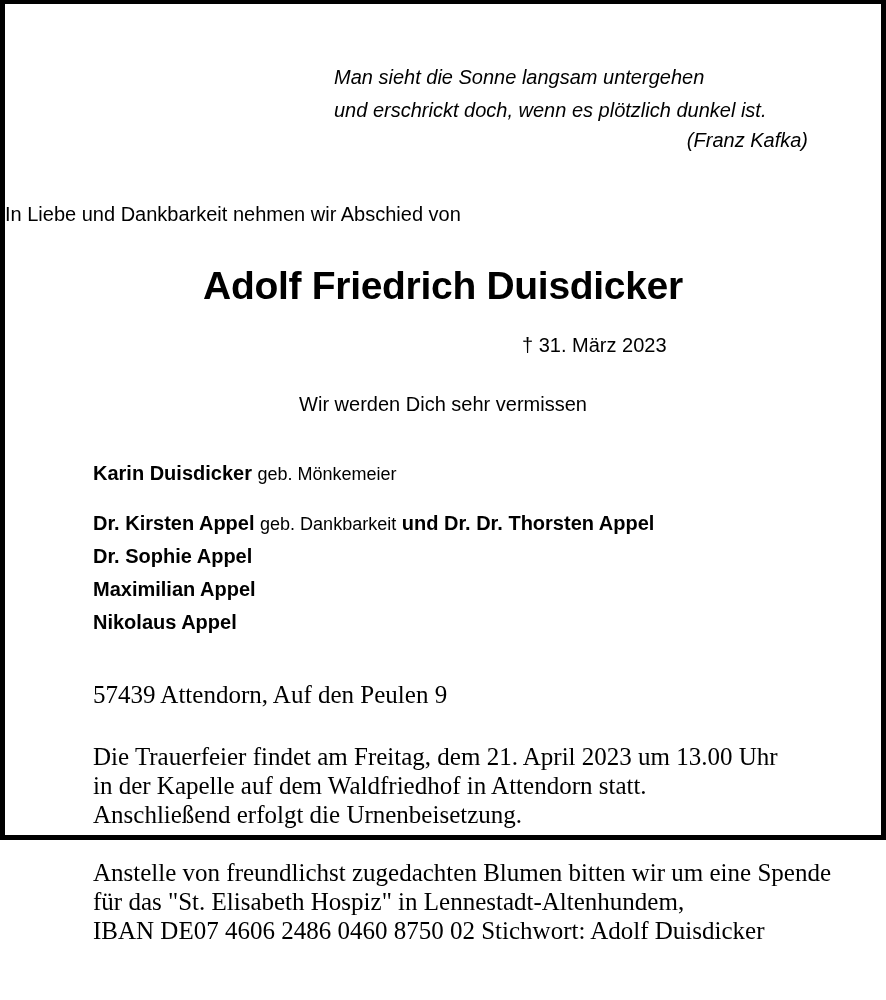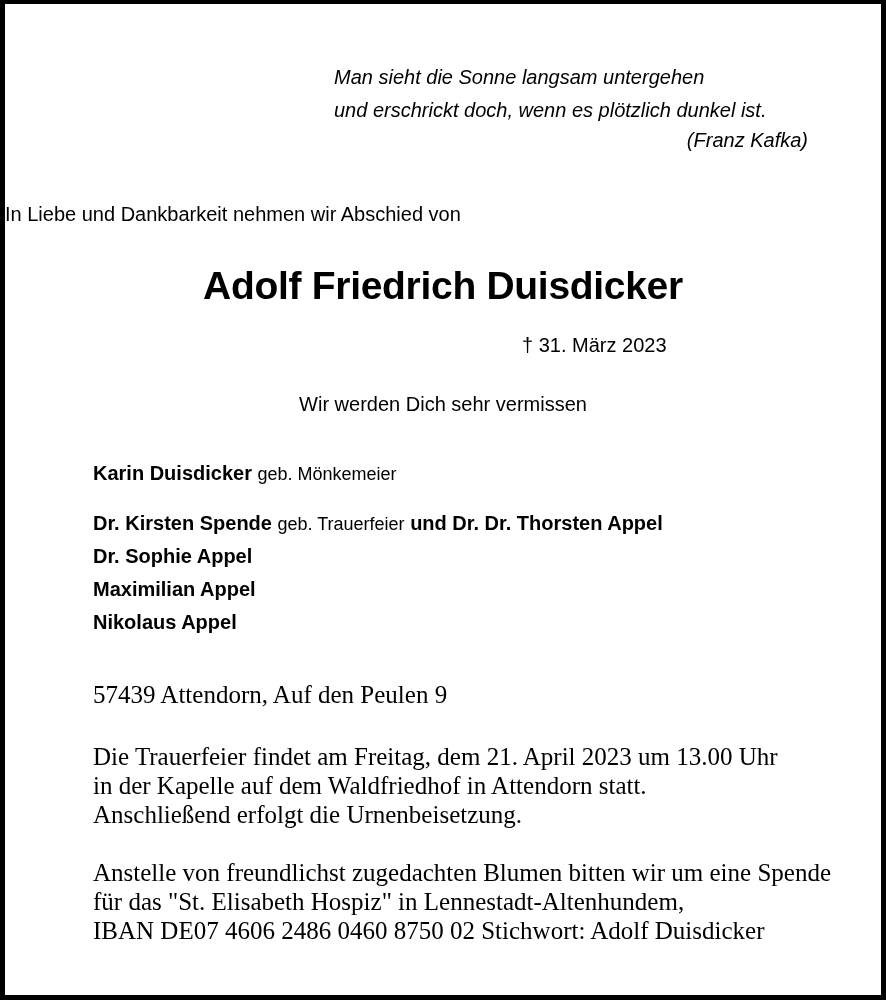--- a/index.html
+++ b/index.html
@@ -1,19 +1,19 @@
 <!DOCTYPE html>
 <html><head>
 <meta charset="utf-8">
 <style>
   html, body { margin: 0; padding: 0; background: #ffffff; }
   body { width: 886px; height: 1000px; position: relative; overflow: hidden; }
   .frame {
     position: absolute; left: 0; top: 0;
-    width: 886px; height: 1000px;
+    width: 886px; height: 840px;
     box-sizing: border-box;
     border-top: 4px solid #000;
     border-left: 5px solid #000;
     border-right: 5px solid #000;
     border-bottom: 5px solid #000;
     background: #fff;
     font-family: "Liberation Sans", "DejaVu Sans", sans-serif;
     color: #000;
   }
   .abs { position: absolute; white-space: nowrap; }
@@ -59,22 +59,22 @@
   <div class="abs died">† 31. März 2023</div>
 
   <div class="abs miss">Wir werden Dich sehr vermissen</div>
 
   <div class="abs fam f1">
     <b>Karin Duisdicker</b>
     <span class="sm">geb. Mönkemeier</span>
   </div>
 
   <div class="abs fam f2">
-    <b>Dr. Kirsten Spende</b>
-    <span class="sm">geb. Trauerfeier</span>
+    <b>Dr. Kirsten Appel</b>
+    <span class="sm">geb. Dankbarkeit</span>
     <b>und Dr. Dr. Thorsten Appel</b>
   </div>
 
   <div class="abs fam f3"><b>Dr. Sophie Appel</b></div>
   <div class="abs fam f4"><b>Maximilian Appel</b></div>
   <div class="abs fam f5"><b>Nikolaus Appel</b></div>
 
   <div class="abs txt addr">57439 Attendorn, Auf den Peulen 9</div>
 
   <div class="abs txt c1">Die Trauerfeier findet am Freitag, dem 21. April 2023 um 13.00 Uhr</div>

